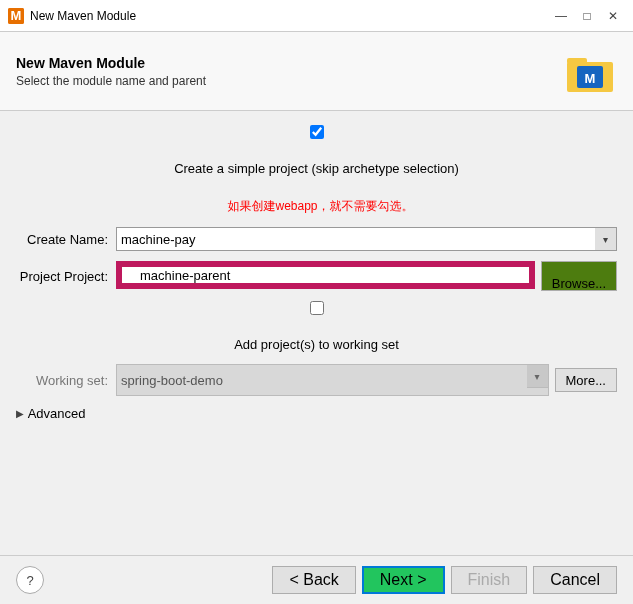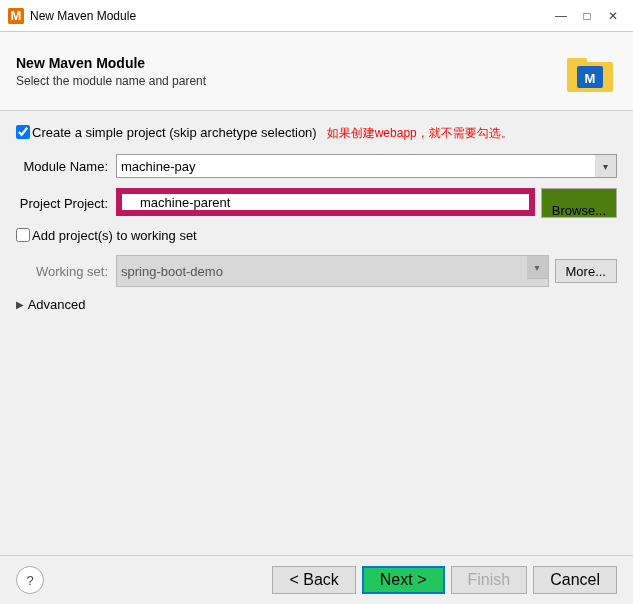--- a/index.html
+++ b/index.html
@@ -107,23 +107,24 @@
 
     .dialog-body {
       flex: 1;
       padding: 14px 16px;
       background: #f0f0f0;
       overflow-y: auto;
     }
 
     .checkbox-row {
       display: flex;
-      align-items: flex-start;
+      align-items: center;
       margin-bottom: 12px;
-      gap: 2px;
+      gap: 22px;
+      flex-direction: column;
     }
 
     .checkbox-row input[type="checkbox"] {
       width: 14px;
       height: 14px;
       cursor: pointer;
       flex-shrink: 0;
     }
 
     .checkbox-label {
@@ -388,21 +389,21 @@
 
 <div class="dialog-body">
 
   <div class="checkbox-row">
     <input type="checkbox" id="simpleProject" checked="" style="">
     <label class="checkbox-label" for="simpleProject">Create a simple project (skip archetype selection)</label>
     <span class="green-annotation">如果创建webapp，就不需要勾选。</span>
   </div>
 
   <div class="form-row">
-    <div class="form-label">Module Name:</div>
+    <div class="form-label">Create Name:</div>
     <div class="form-input-wrapper">
       <div class="dropdown-input-wrapper">
         <input type="text" class="dropdown-input" value="machine-pay" style="">
         <div class="dropdown-arrow">▾</div>
       </div>
     </div>
   </div>
 
   <div class="form-row">
     <div class="form-label">Project Project:</div>

